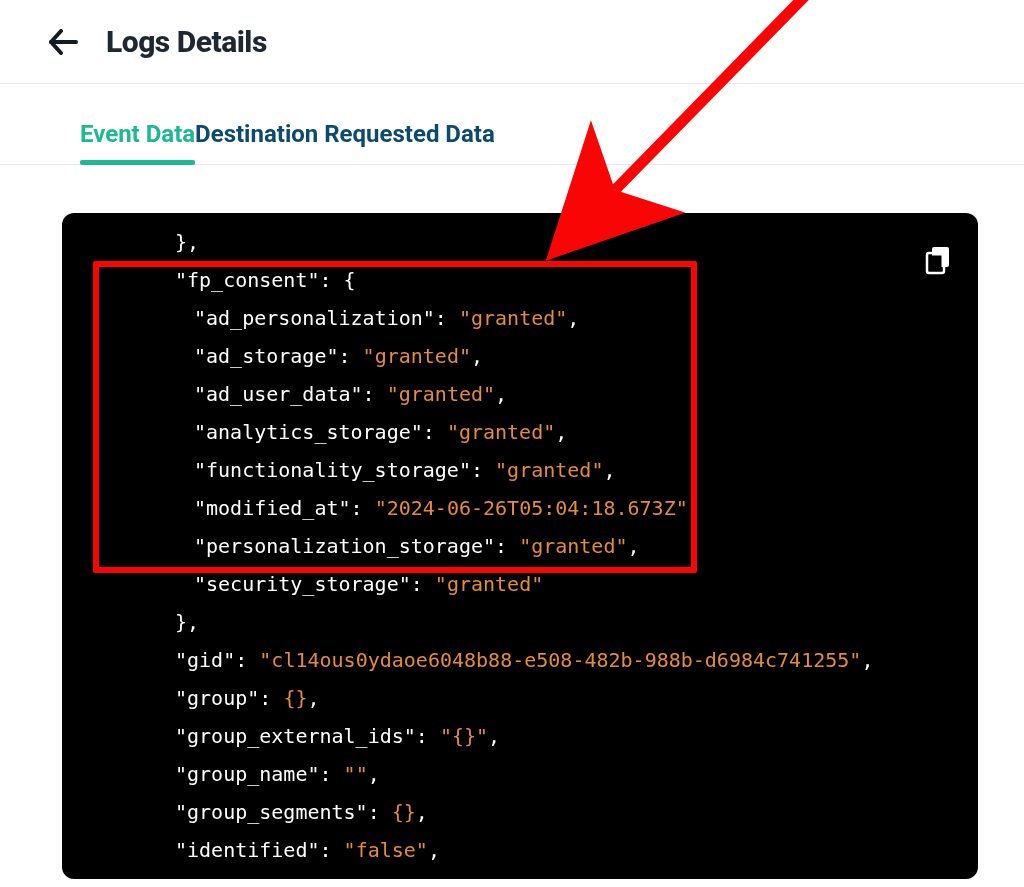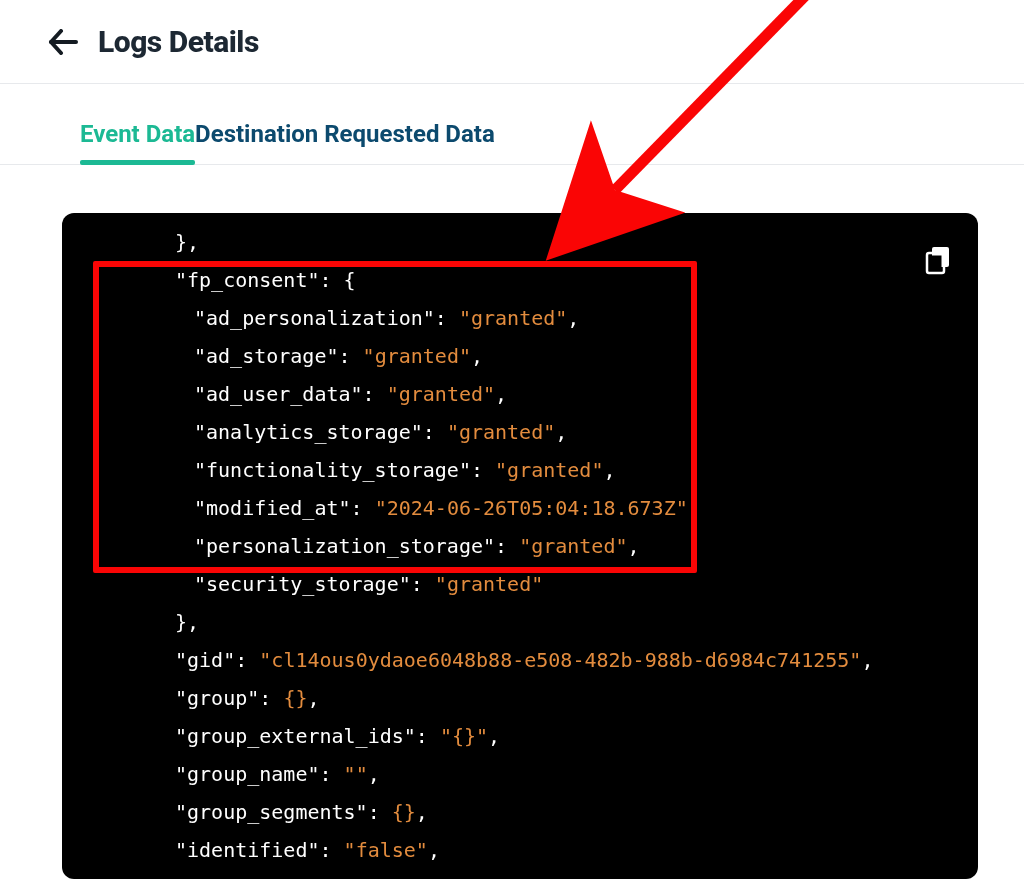--- a/index.html
+++ b/index.html
@@ -3,21 +3,21 @@
 <meta charset="utf-8">
 <style>
   * { box-sizing: border-box; margin: 0; padding: 0; }
   html, body { width: 1024px; height: 887px; overflow: hidden; background: #fff; font-family: -apple-system, BlinkMacSystemFont, "Segoe UI", Roboto, Arial, sans-serif; }
 
   .header {
     display: flex;
     align-items: center;
     padding: 24px 40px 24px 48px;
     border-bottom: 1px solid #e7e9ec;
-    gap: 20px;
+    gap: 28px;
   }
   .back-arrow { cursor: pointer; display: inline-flex; }
   .page-title {
     font-size: 30px;
     font-weight: 800;
     color: #1d2833;
     letter-spacing: -0.5px;
   }
 
   .tabs {

